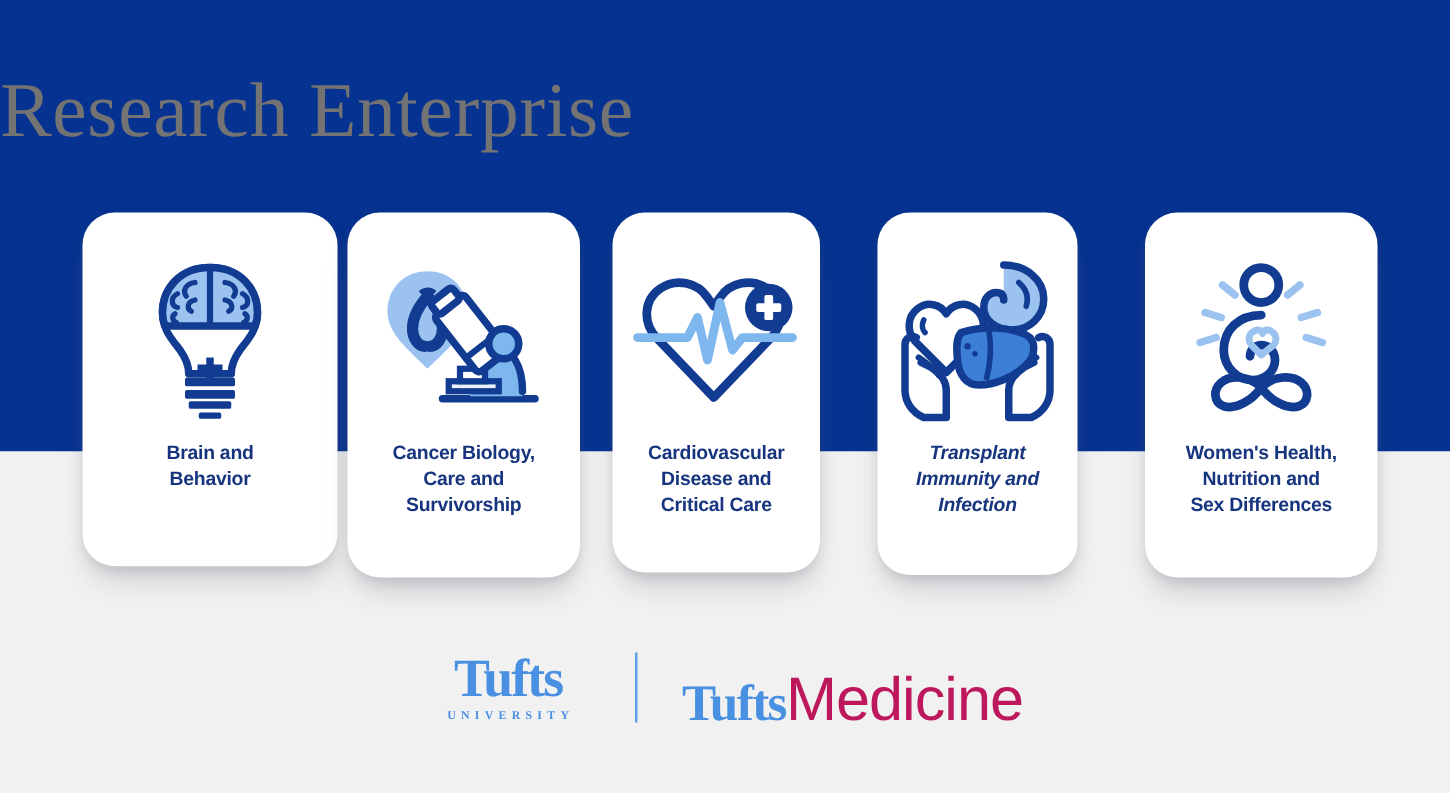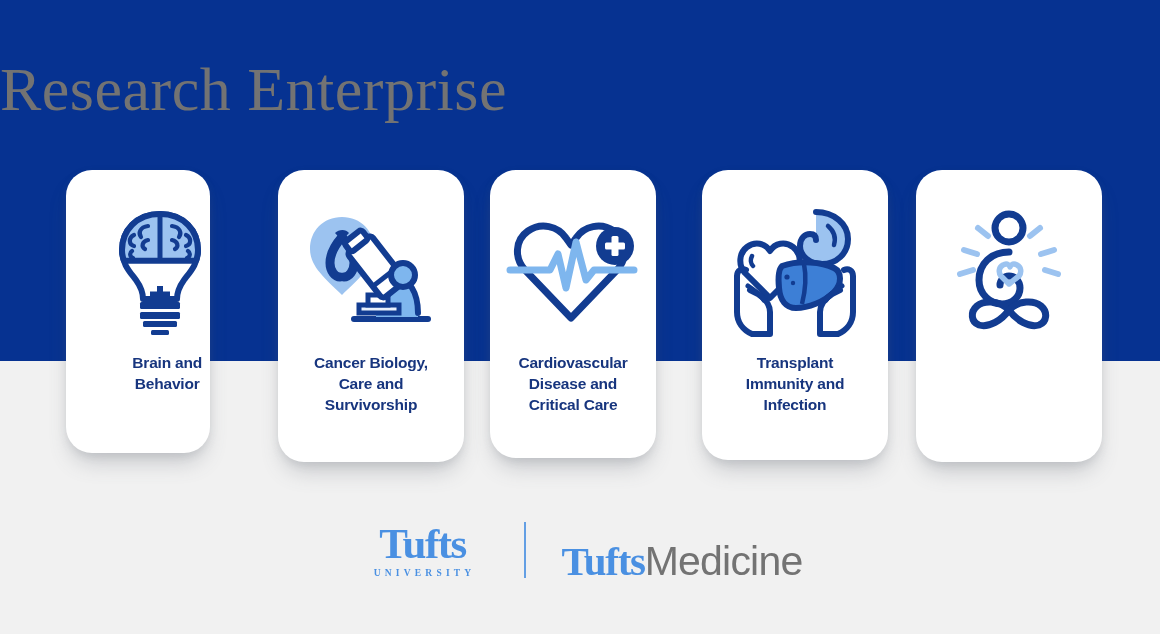--- a/index.html
+++ b/index.html
@@ -54,24 +54,24 @@
     width: 180px;
     background: #ffffff;
     border-radius: 26px;
     box-shadow: 0 14px 22px -6px rgba(90, 95, 110, 0.30),
                 0 3px 8px rgba(90, 95, 110, 0.12);
     display: flex;
     flex-direction: column;
     align-items: center;
   }
 
-  .card-0 { left: 66px;  width: 144px; height: 283px; align-items: flex-end; }
+  .card-0 { left: 66px;  width: 204px; height: 283px; }
   .card-1 { left: 278px; width: 186px; height: 292px; }
   .card-2 { left: 490px; width: 166px; height: 288px; }
-  .card-3 { left: 702px; width: 186px; height: 290px; }
+  .card-3 { left: 702px; width: 160px; height: 290px; font-style: italic; }
   .card-4 { left: 916px; width: 186px; height: 292px; }
 
   .card-icon {
     height: 150px;
     margin-top: 26px;
     display: flex;
     align-items: center;
     justify-content: center;
   }
   .card-icon svg { display: block; }
@@ -143,23 +143,23 @@
     font-family: "Liberation Serif", "DejaVu Serif", serif;
     font-weight: bold;
     font-size: 41px;
     line-height: 46px;
     color: #4a90e2;
     letter-spacing: -1.3px;
   }
   #tufts-medicine-medicine {
     font-family: "Liberation Sans", sans-serif;
     font-weight: 300;
-    font-size: 41px;
+    font-size: 49px;
     line-height: 46px;
-    color: #737373;
+    color: #be185d;
     letter-spacing: -0.8px;
     margin-top: 22px;
   }
 </style>
 </head>
 <body>
 
 <div id="hero-band"></div>
 
 <h1 id="page-title">Research Enterprise</h1>
@@ -294,20 +294,23 @@
         <circle cx="65" cy="22" r="14" fill="none" stroke="#123c91" stroke-width="7"></circle>
 
         <path d="M65 46 C47 46 35 58 35 74 C35 88 46 98 58 98 C68 98 76 91 76 82 C76 75 71 70 65 70 C60 70 56 74 56 79" fill="none" stroke="#123c91" stroke-width="7" stroke-linecap="round" stroke-linejoin="round"></path>
 
         <path d="M65 78 L57 70 C54 66 55 61 59 59 C62 57 65 58 66 61 C67 58 70 57 73 59 C77 61 78 66 75 70 Z" fill="none" stroke="#9cc3f0" stroke-width="5.5" stroke-linejoin="round"></path>
 
         <path d="M65 104 C55 94 40 94 33 100 C26 106 27 116 35 119 C45 122 58 114 65 104 Z" fill="none" stroke="#123c91" stroke-width="7" stroke-linejoin="round"></path>
         <path d="M65 104 C75 94 90 94 97 100 C104 106 103 116 95 119 C85 122 72 114 65 104 Z" fill="none" stroke="#123c91" stroke-width="7" stroke-linejoin="round"></path>
       </svg>
     </div>
+    <div class="card-label">Women's Health,
+Nutrition and
+Sex Differences</div>
   </div>
 
 </div>
 
 <div id="logo-bar">
 
   <div id="tufts-university-logo">
     <span id="tufts-university-wordmark">Tufts</span>
     <span id="tufts-university-subtext">UNIVERSITY</span>
   </div>

